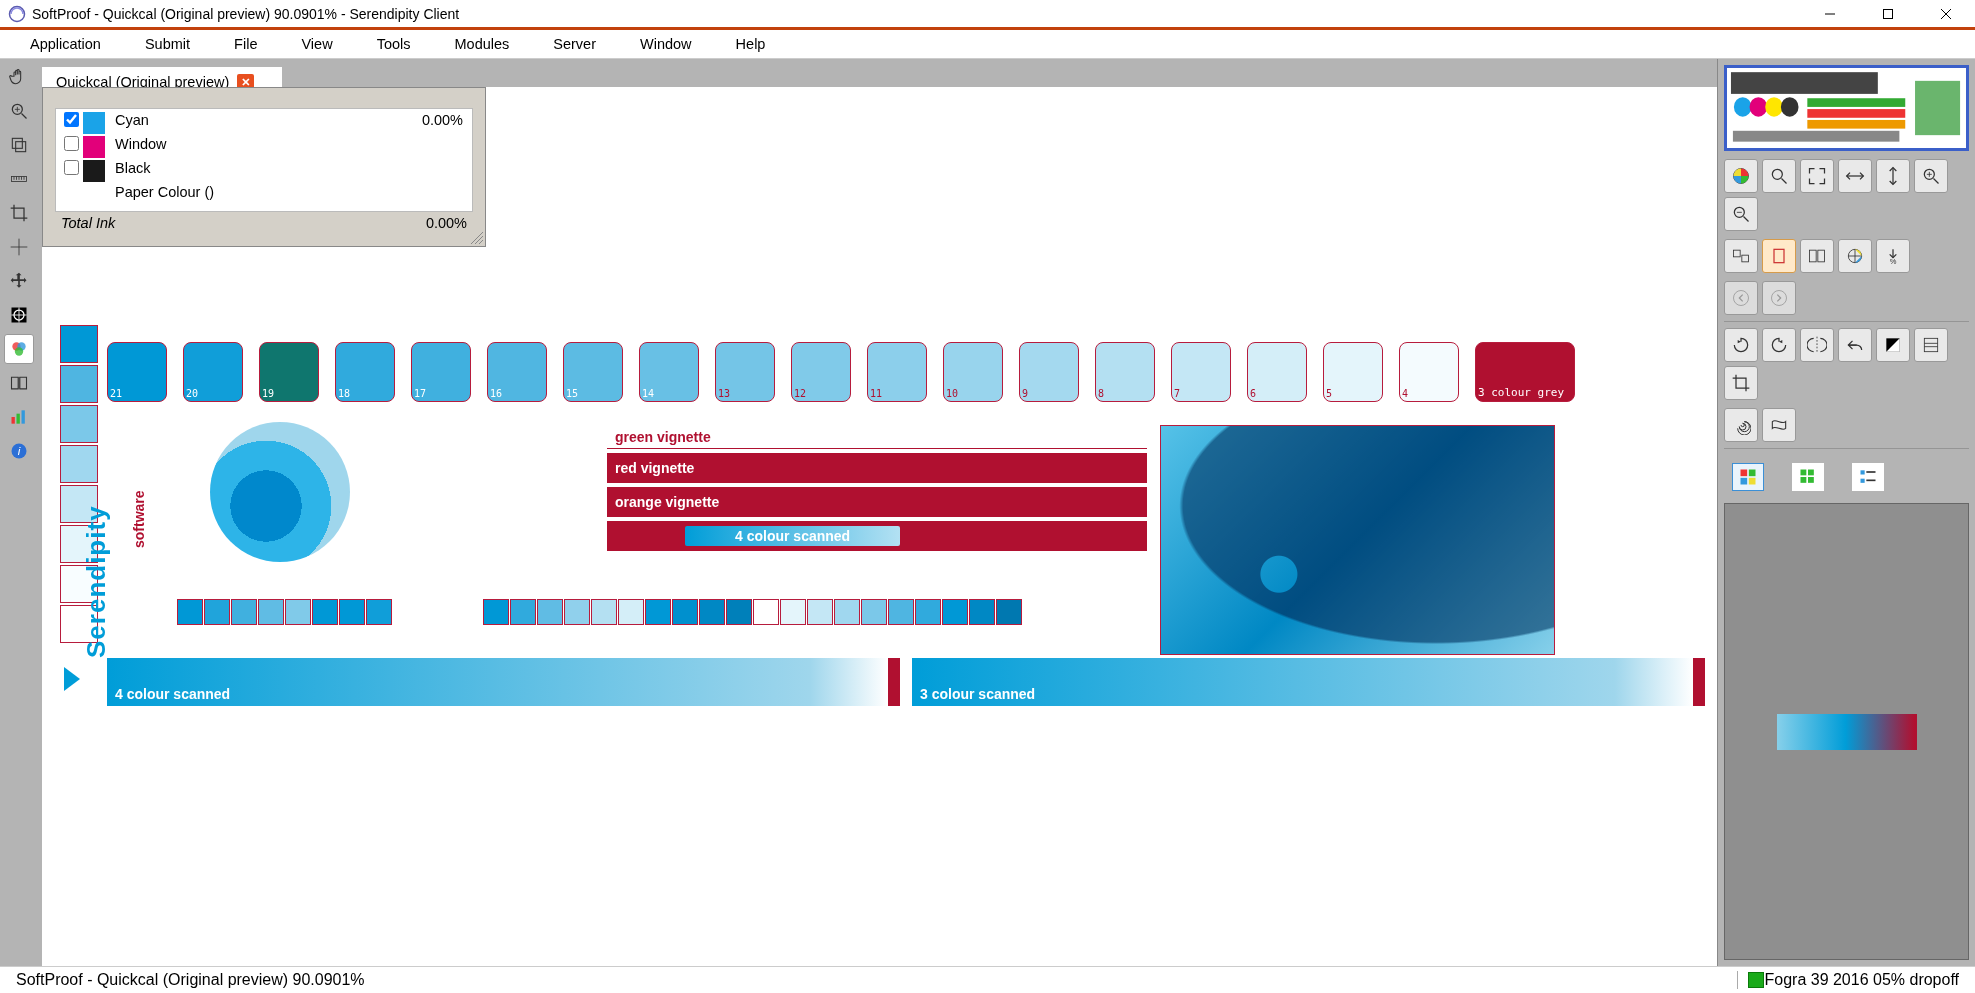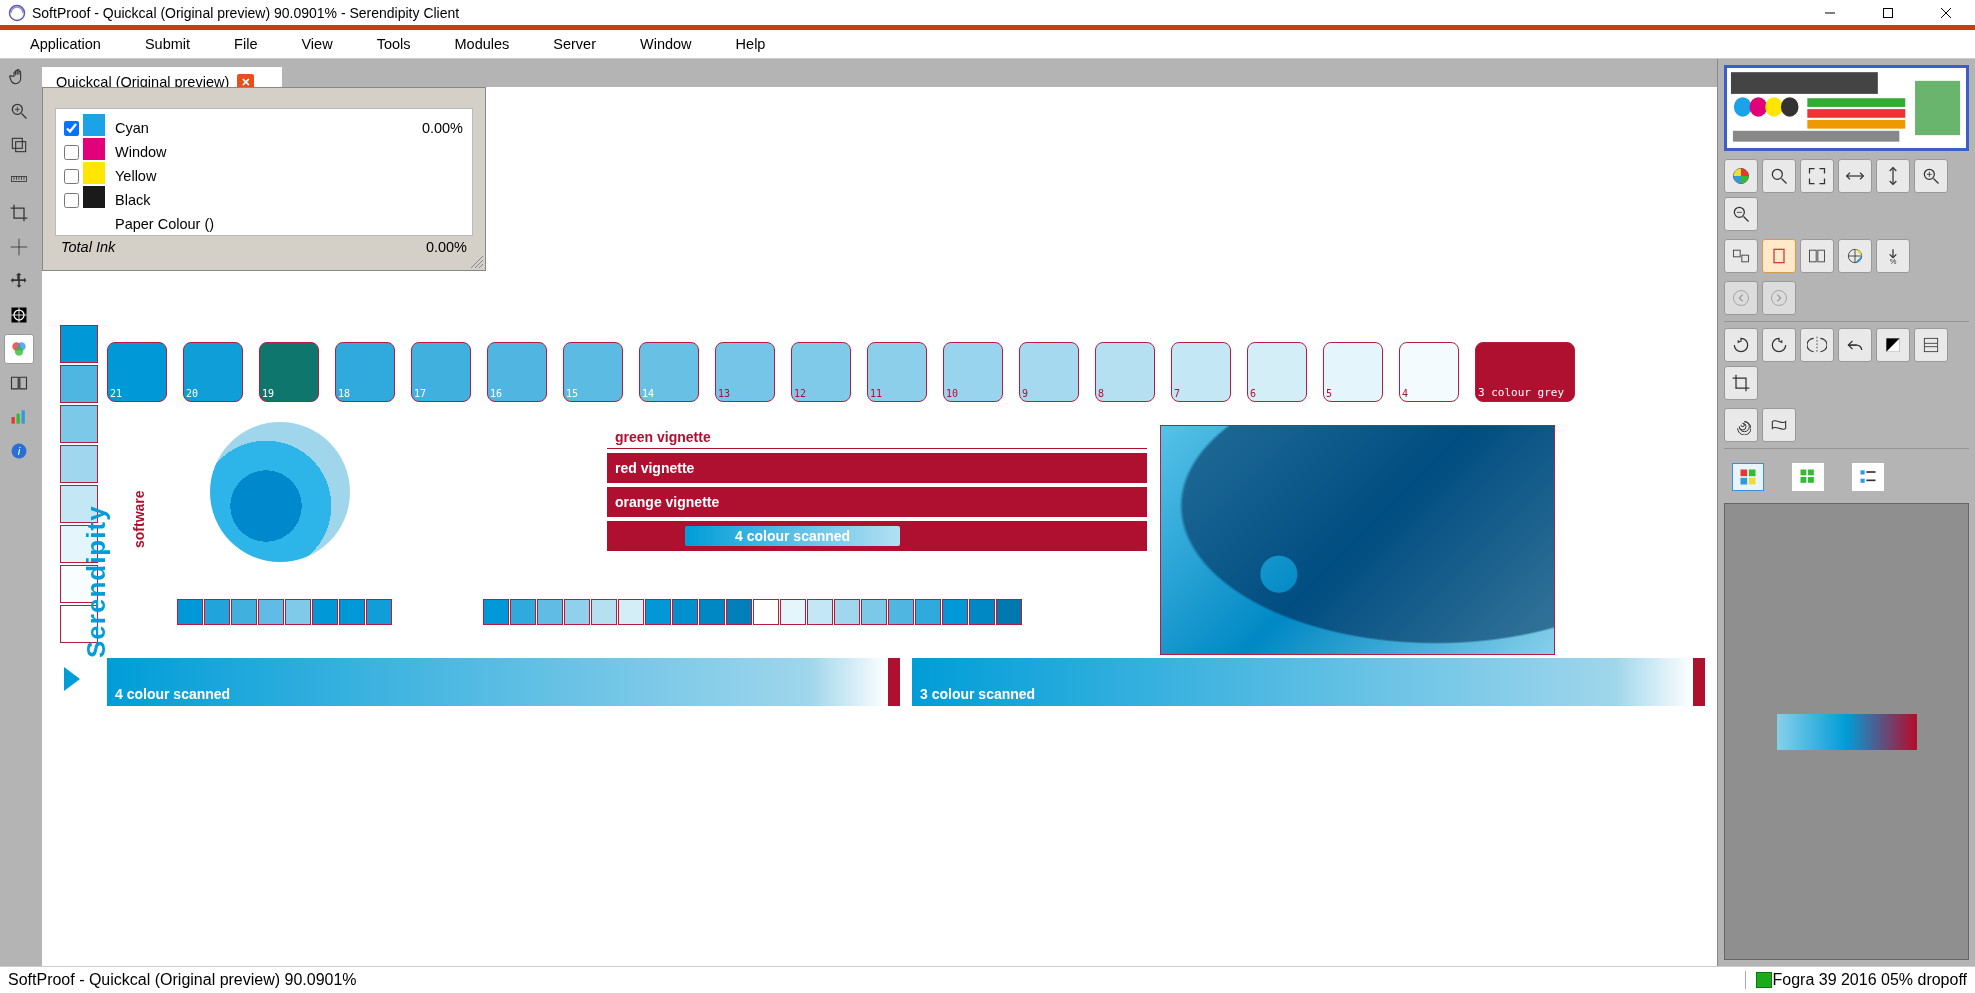--- a/index.html
+++ b/index.html
@@ -1,19 +1,19 @@
 <!DOCTYPE html>
 <html><head>
 <meta charset="utf-8">
 <style>
 * { box-sizing: border-box; margin: 0; padding: 0; font-family: "Segoe UI", Tahoma, sans-serif; }
 body { width: 1975px; height: 993px; background: #fff; overflow: hidden; position: relative; }
 
 
-.titlebar { height: 30px; display: flex; align-items: center; padding-left: 8px; background: #fff; border-bottom: 5px solid #c2410c; }
+.titlebar { height: 30px; display: flex; align-items: center; padding-left: 8px; background: #fff; border-bottom: 3px solid #c2410c; }
 .titlebar .logo { width: 18px; height: 18px; margin-right: 6px; }
 .titlebar .title { font-size: 14px; flex: 1; }
 .titlebar .winbtns { display: flex; }
 .titlebar .winbtn { width: 58px; height: 30px; display: flex; align-items: center; justify-content: center; }
 .titlebar .winbtn svg { width: 12px; height: 12px; }
 
 
 .menubar { height: 29px; display: flex; align-items: center; padding-left: 12px; background: #fff; gap: 8px; border-bottom: 1px solid #ccc; }
 .menubar .menuitem { font-size: 14.5px; padding: 4px 18px; cursor: default; }
 
@@ -30,21 +30,21 @@
 
 
 .tabrow { height: 28px; display: flex; margin-top: 8px; }
 .tab { background: #fff; padding: 2px 12px 0 14px; font-size: 14.5px; display: flex; align-items: center; gap: 8px; border-radius: 0; min-width: 240px; }
 .tab .closex { background: #e84f1f; color: #fff; width: 17px; height: 17px; display: inline-flex; align-items: center; justify-content: center; font-size: 11px; border-radius: 2px; font-weight: bold; }
 
 
 .ink-panel { position: absolute; top: 28px; left: 4px; width: 444px; background: #d4d0c8; border: 1px solid #888; padding: 20px 12px 12px 12px; z-index: 5; }
 .ink-panel .grip { position: absolute; bottom: 2px; right: 2px; width: 16px; height: 16px; }
 .ink-panel .inner { background: #fff; border: 1px solid #bbb; padding: 3px; }
-.ink-row { display: flex; align-items: flex-end; font-size: 14.5px; height: 24px; }
+.ink-row { display: flex; align-items: flex-start; font-size: 14.5px; height: 24px; }
 .ink-row .cb { width: 24px; display: flex; justify-content: center; }
 .ink-row input[type=checkbox]{ width:15px; height:15px; }
 .ink-row .swatch { width: 22px; height: 22px; margin-right: 10px; }
 .ink-row .name { flex: 1; }
 .ink-row .val { text-align: right; padding-right: 6px; }
 .ink-total { display: flex; font-size: 14.5px; padding: 3px 6px 3px 6px; }
 .ink-total .name { flex: 1; font-style: italic; }
 
 
 .page { position: absolute; top: 28px; left: 4px; right: 0; bottom: 0; background: #fff; overflow: hidden; }
@@ -82,21 +82,21 @@
 .tool-grid .tbtn.disabled { background: #dcdcdc; color: #999; }
 .tool-grid hr { width: 100%; border: none; border-top: 1px solid #959595; margin: 2px 0; }
 .tool-grid .spacer { width: 100%; height: 0; }
 .viewmode-row { display:flex; gap: 28px; padding: 4px 0 4px 8px; align-items:center; }
 .viewmode-row .vm { width:32px; height:28px; border:1px solid #fff; background:#fff; display:flex; align-items:center; justify-content:center; }
 .viewmode-row .vm.active { border:1px solid #3b8fd6; background:#eaf4fc; }
 .lower-thumb { flex: 1; background: #8f8f8f; border: 1px solid #666; display: flex; align-items: center; justify-content: center; }
 .lower-thumb .mini { width: 140px; height: 36px; background: linear-gradient(90deg,#87d0ea,#009dd8,#b01030 98%); }
 
 
-.statusbar { height: 27px; background: #fff; display: flex; align-items: center; font-size: 16px; padding: 0 8px; border-top: 1px solid #ccc; }
+.statusbar { height: 27px; background: #fff; display: flex; align-items: center; font-size: 16px; padding: 0 16px; border-top: 1px solid #ccc; }
 .statusbar .left { flex: 1; }
 .statusbar .right { display: flex; align-items: center; gap: 0; border-left: 1px solid #aaa; padding-left: 10px; }
 .statusbar .patch { width: 16px; height: 16px; background: #1aaa1a; border: 1px solid #0a7a0a; }
 
 svg { display: block; }
 </style>
 </head>
 <body>
 
 <div class="titlebar">
@@ -334,28 +334,20 @@
               <input type="checkbox" style="">
             </span>
           <span class="swatch" style="background:#e2007a"></span>
           <span class="name">Window</span>
           <span class="val"></span>
         </div>
         <div class="ink-row">
           <span class="cb">
               <input type="checkbox" style="">
             </span>
-          <span class="swatch" style="background:#ffe600"></span>
-          <span class="name">Yellow</span>
-          <span class="val"></span>
-        </div>
-        <div class="ink-row">
-          <span class="cb">
-              <input type="checkbox" style="">
-            </span>
           <span class="swatch" style="background:#1a1a1a"></span>
           <span class="name">Black</span>
           <span class="val"></span>
         </div>
         <div class="ink-row">
           <span class="cb"></span>
           <span style="width:32px"></span>
           <span class="name">Paper Colour ()</span>
         </div>
       </div>

